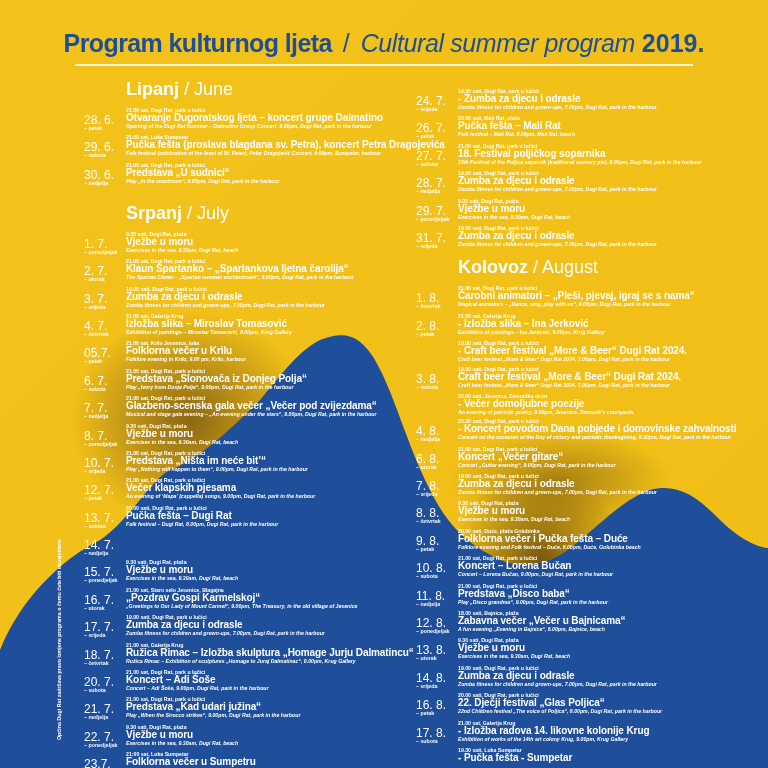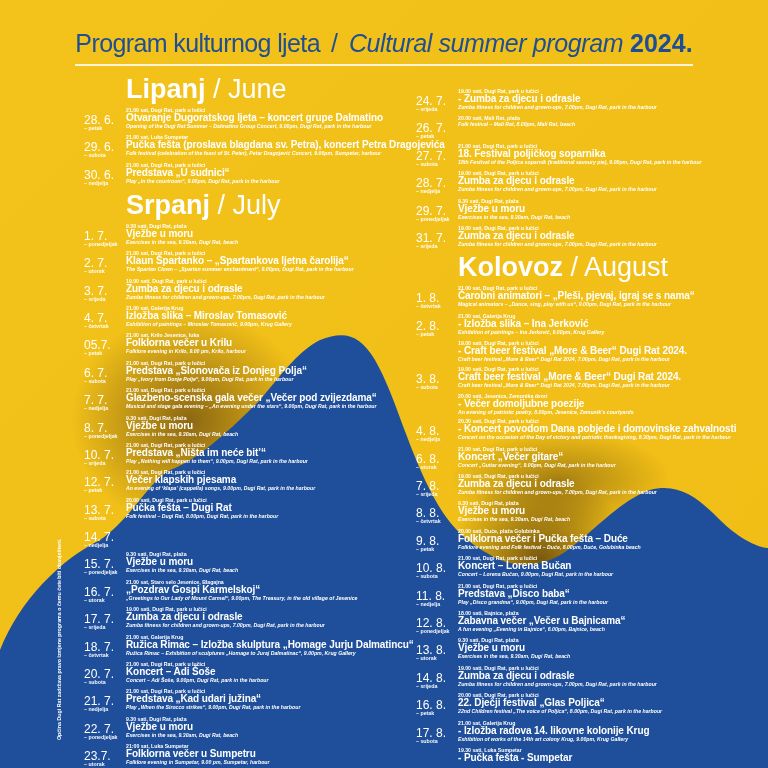--- a/index.html
+++ b/index.html
@@ -11,33 +11,33 @@
   }
   .bg { position: absolute; inset: 0; z-index: 0; }
   .bg svg { width: 768px; height: 768px; display: block; }
   .content { position: absolute; inset: 0; z-index: 1; }
 
   .header {
     position: absolute; left: 0; right: 0; top: 28px;
     text-align: center; color: #1e4e93; font-size: 25px; line-height: 30px;
     white-space: nowrap;
   }
-  .header .hr-title { font-weight: normal; letter-spacing: -0.6px; text-align: center; }
+  .header .hr-title { font-weight: bold; letter-spacing: -0.6px; text-align: center; }
   .header .sep { font-weight: normal; margin: 0 4px; }
   .header .en-title { font-weight: normal; letter-spacing: -0.4px; font-style: italic; }
   .header .year { font-weight: bold; }
   .header-rule {
     position: absolute; left: 75px; right: 75px; top: 64px; height: 2px; background: #fbf4d5;
   }
 
   .col { position: absolute; }
   .col-left { left: 84px; top: 74px; width: 320px; }
   .col-right { left: 416px; top: 88px; width: 330px; }
 
-  .month { font-size: 27px; line-height: 30px; margin: 0 0 3px 42px; white-space: nowrap; }
+  .month { font-size: 18px; line-height: 30px; margin: 0 0 3px 42px; white-space: nowrap; }
   .month .hr { font-weight: bold; }
   .month .sep, .month .en { font-weight: normal; }
   .month.aug { }
 
   .ev { display: flex; margin-bottom: 3.4px; }
   .ev .date { width: 42px; flex: none; padding-top: 8px; }
   .ev .d { font-size: 12px; font-weight: normal; line-height: 10px; display: block; }
   .ev .wd { font-size: 5.3px; line-height: 6px; display: block; font-weight: bold; opacity: 0.95; }
   .ev .body { flex: 1; min-width: 0; }
   .ev .meta { font-size: 5.2px; line-height: 6px; font-weight: bold; white-space: nowrap; }
@@ -87,21 +87,21 @@
 
     <path fill="#1f4f9a" d="M395,490 C405,520 420,545 440,560 L400,600 Z"></path>
   </svg>
 </div>
 
 <div class="content">
   <div class="header">
     <span class="hr-title">Program kulturnog ljeta</span>
     <span class="sep">/</span>
     <span class="en-title">Cultural summer program</span>
-    <span class="year">2024.</span>
+    <span class="year">2019.</span>
   </div>
   <div class="header-rule"></div>
 
   <div class="col col-left">
     <div class="month">
       <span class="hr">Lipanj</span>
       <span class="sep">/</span>
       <span class="en">June</span>
     </div>
     <div id="list-june">
@@ -133,21 +133,21 @@
       <span class="wd">– nedjelja</span>
     </div>
     <div class="body">
       <div class="meta">21.00 sat, Dugi Rat, park u lučici</div>
       <div class="title">Predstava „U sudnici“</div>
       <div class="en">Play „In the courtroom“, 9.00pm, Dugi Rat, park in the harbour</div>
     </div>
   </div>
       </div>
 
-    <div class="month" style="margin-top:4px">
+    <div class="month" style="margin-top:12px">
       <span class="hr">Srpanj</span>
       <span class="sep">/</span>
       <span class="en">July</span>
     </div>
     <div id="list-july-left">
         <div class="ev">
     <div class="date">
       <span class="d">1. 7.</span>
       <span class="wd">– ponedjeljak</span>
     </div>
@@ -377,20 +377,21 @@
       <div class="en">Zumba fitness for children and grown-ups, 7.00pm, Dugi Rat, park in the harbour</div>
     </div>
   </div>
         <div class="ev">
     <div class="date">
       <span class="d">26. 7.</span>
       <span class="wd">– petak</span>
     </div>
     <div class="body">
       <div class="meta">20.00 sati, Mali Rat, plaža</div>
+      <div class="title">Pučka fešta – Mali Rat</div>
       <div class="en">Folk festival – Mali Rat, 8.00pm, Mali Rat, beach</div>
     </div>
   </div>
         <div class="ev">
     <div class="date">
       <span class="d">27. 7.</span>
       <span class="wd">– subota</span>
     </div>
     <div class="body">
       <div class="meta">21.00 sat, Dugi Rat, park u lučici</div>

